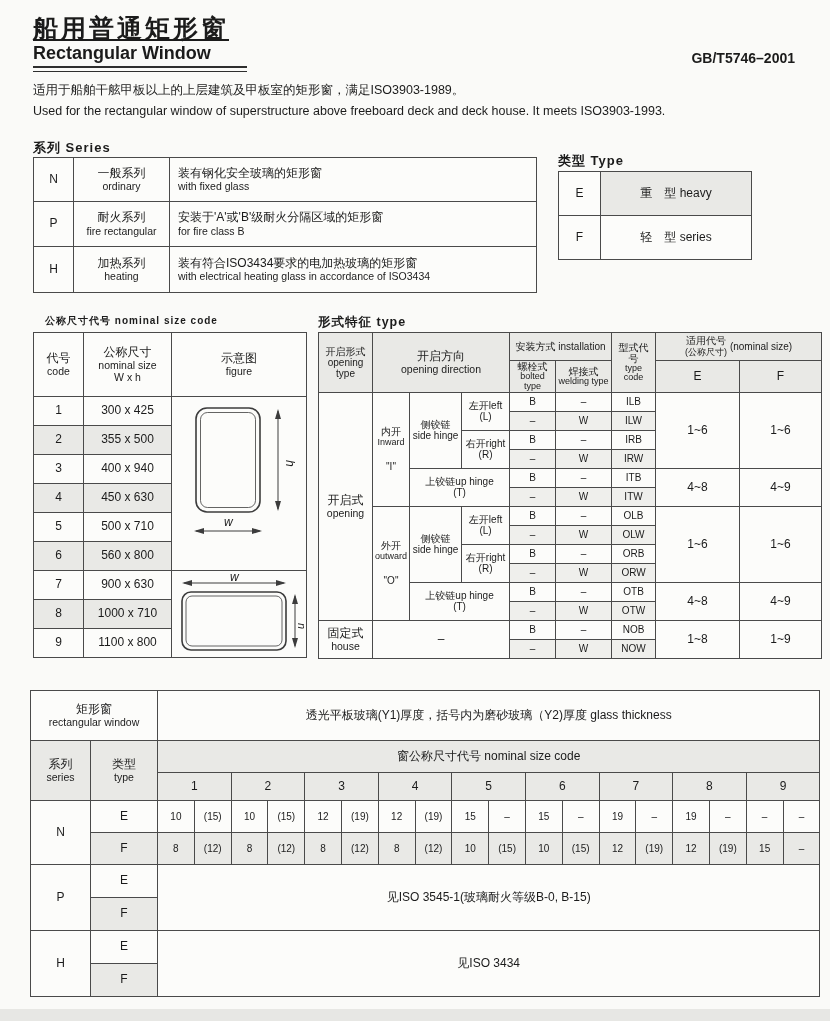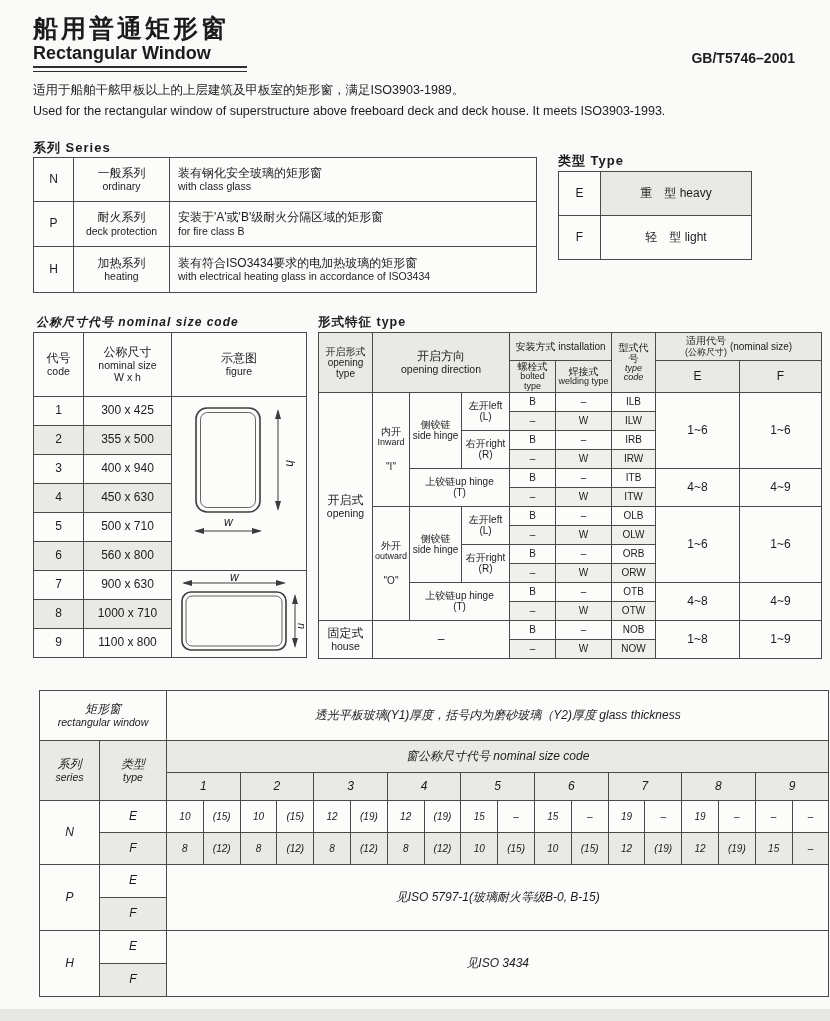--- a/index.html
+++ b/index.html
@@ -14,21 +14,21 @@
   td{border:1px solid #4a4a4a;padding:0 2px;text-align:center;vertical-align:middle;
      font-size:12px;line-height:1.15;overflow:hidden;}
   .outer{border:1.5px solid #3d3d3d;}
   .shade{background:#e9e9e6;}
   .shade2{background:#efefec;}
   .left{text-align:left;padding-left:8px;}
   .en{font-size:10.5px;}
   .sm{font-size:10px;line-height:1.12;}
   .xs{font-size:9px;line-height:1.1;}
   .seclabel{font-size:13px;font-weight:bold;letter-spacing:1px;}
-  #title-zh{font-size:25px;font-weight:bold;letter-spacing:3px;}
+  #title-zh{font-size:25px;font-weight:bold;letter-spacing:3px;text-decoration:underline;}
   #title-en{font-size:18px;font-weight:bold;}
   #dbl-line{width:214px;height:3px;border-top:2px solid #2e2e2e;border-bottom:1px solid #2e2e2e;}
   #standard-no{font-size:14px;font-weight:bold;}
   .desc{font-size:12.5px;}
   svg{display:block;margin:0 auto;}
   .stackwrap{display:flex;align-items:center;justify-content:center;gap:3px;font-size:10px;}
   #bottom-strip{left:0;top:1009px;width:830px;height:12px;background:#e7e7e4;}
 </style>
 </head>
 <body>
@@ -49,28 +49,28 @@
     </colgroup>
   <tbody>
       <tr style="height:44px">
     <td>N</td>
     <td>
           <div>一般系列</div>
           <div class="en">ordinary</div>
         </td>
     <td class="left">
           <div>装有钢化安全玻璃的矩形窗</div>
-          <div class="en">with class glass</div>
+          <div class="en">with fixed glass</div>
         </td>
   </tr>
   <tr style="height:45px">
     <td>P</td>
     <td>
           <div>耐火系列</div>
-          <div class="en">deck protection</div>
+          <div class="en">fire rectangular</div>
         </td>
     <td class="left">
           <div>安装于'A'或'B'级耐火分隔区域的矩形窗</div>
           <div class="en">for fire class B</div>
         </td>
   </tr>
   <tr style="height:46px">
     <td>H</td>
     <td>
           <div>加热系列</div>
@@ -90,26 +90,26 @@
       <col style="width:42px">
       <col style="width:151px">
     </colgroup>
   <tbody>
       <tr style="height:44px">
     <td>E</td>
     <td class="shade">重　型  heavy</td>
   </tr>
   <tr style="height:44px">
     <td>F</td>
-    <td>轻　型  light</td>
+    <td>轻　型  series</td>
   </tr>
 </tbody>
   </table>
 
-<div class="seclabel abs" style="left:36px;top:314px;font-size:12px;font-style:italic;">公称尺寸代号 nominal size code</div>
+<div class="seclabel abs" style="left:45px;top:314px;font-size:10px;">公称尺寸代号 nominal size code</div>
 <table class="abs outer" style="left:33px;top:332px;">
   <colgroup>
       <col style="width:50px">
       <col style="width:88px">
       <col style="width:134px">
     </colgroup>
   <tbody>
       <tr style="height:64px">
     <td>
           <div>代号</div>
@@ -211,21 +211,21 @@
           <div>开启形式</div>
           <div>opening type</div>
         </td>
     <td colspan="3" rowspan="2" class="shade">
           <div>开启方向</div>
           <div class="en">opening direction</div>
         </td>
     <td colspan="2" class="shade sm"><span>安装方式</span> <span>installation</span></td>
     <td rowspan="2" class="shade xs">
           <div style="font-size:10px">型式代号</div>
-          <div style="font-style:italic">type code</div>
+          <div style="">type code</div>
         </td>
     <td colspan="2" class="shade">
       <div class="stackwrap">
         <span style="display:inline-block;text-align:center;line-height:1.1">
           <span>适用代号</span><br>
           <span class="xs">(公称尺寸)</span>
         </span>
         <span>(nominal size)</span>
       </div>
     </td>
@@ -370,21 +370,21 @@
     <td rowspan="2">1~9</td>
   </tr>
   <tr style="height:19px">
     <td class="sm shade2">–</td>
     <td class="sm shade2">W</td>
     <td class="sm shade2">NOW</td>
   </tr>
 </tbody>
   </table>
 
-<table class="abs outer" style="left:39px;top:690px;font-style:italic;">
+<table class="abs outer" style="left:30px;top:690px;">
   <colgroup>
     <col style="width:60px">
       <col style="width:67px">
     <col style="width:36.8px">
       <col style="width:36.8px">
       <col style="width:36.8px">
       <col style="width:36.8px">
     <col style="width:36.8px">
       <col style="width:36.8px">
       <col style="width:36.8px">
@@ -469,21 +469,21 @@
     <td class="sm shade">12</td>
     <td class="sm shade">(19)</td>
     <td class="sm shade">12</td>
     <td class="sm shade">(19)</td>
     <td class="sm shade">15</td>
     <td class="sm shade">–</td>
   </tr>
   <tr style="height:33px">
     <td rowspan="2">P</td>
     <td>E</td>
-    <td colspan="18" rowspan="2">见ISO 5797-1(玻璃耐火等级B-0, B-15)</td>
+    <td colspan="18" rowspan="2">见ISO 3545-1(玻璃耐火等级B-0, B-15)</td>
   </tr>
   <tr style="height:33px">
     <td class="shade">F</td>
   </tr>
   <tr style="height:33px">
     <td rowspan="2">H</td>
     <td>E</td>
     <td colspan="18" rowspan="2">见ISO 3434</td>
   </tr>
   <tr style="height:33px">

